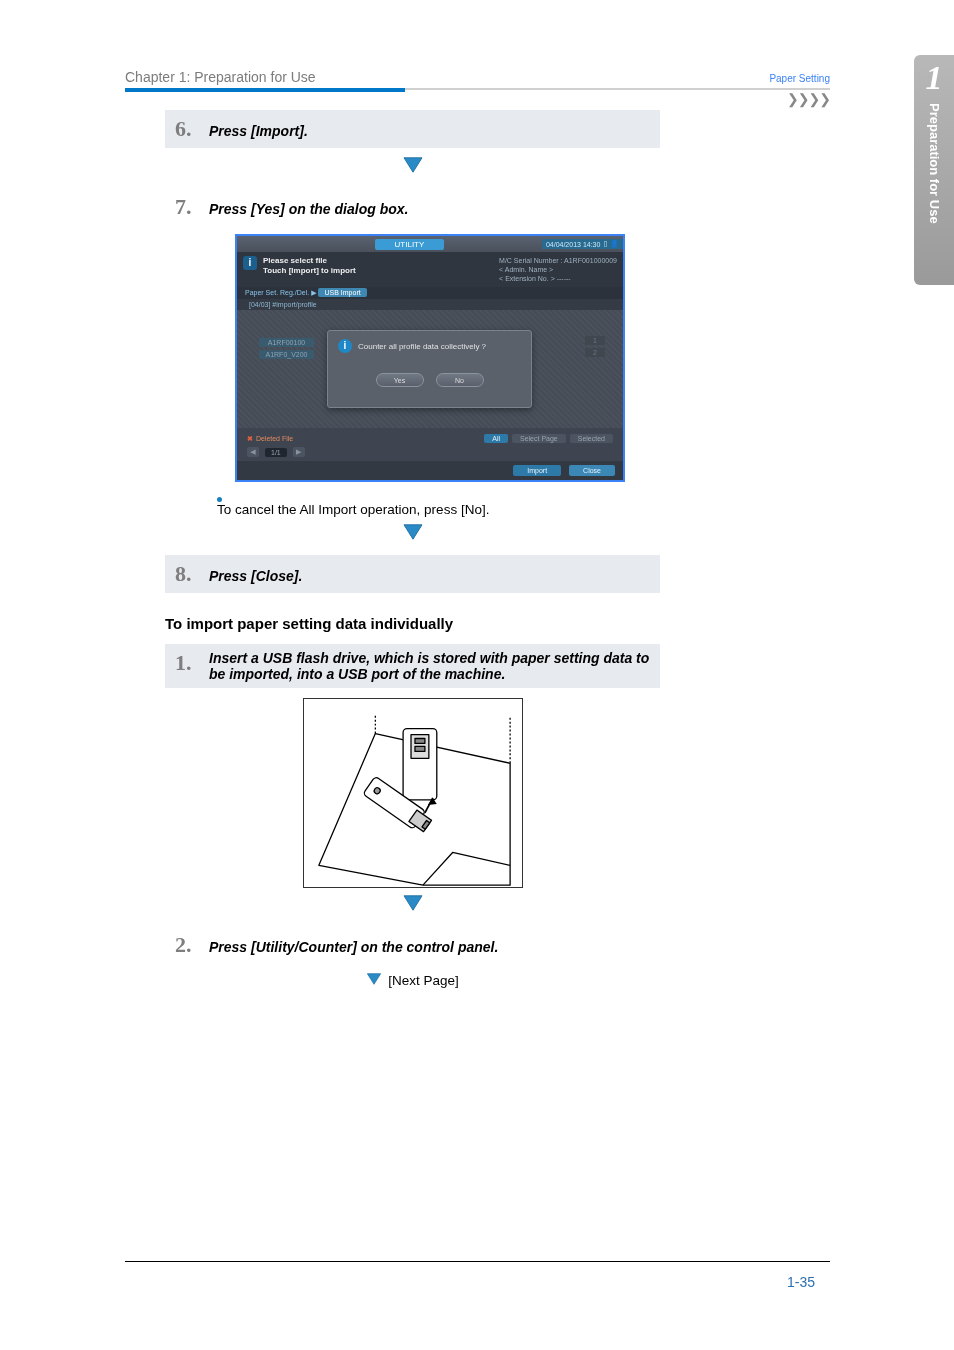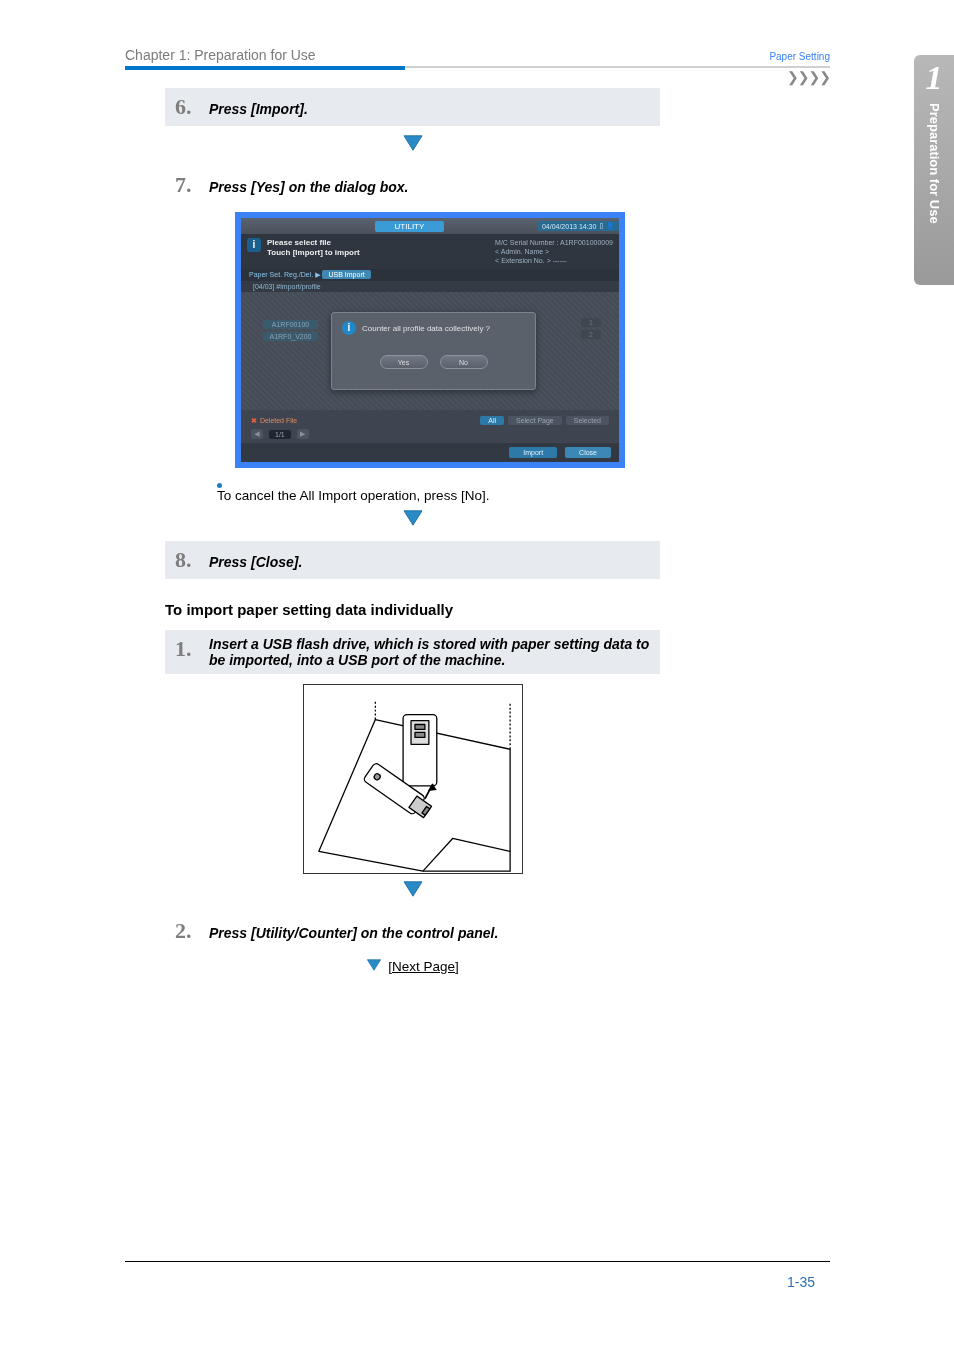--- a/index.html
+++ b/index.html
@@ -7,21 +7,21 @@
     margin: 0;
     font-family: Arial, Helvetica, sans-serif;
     background: #ffffff;
     width: 954px;
     height: 1350px;
     position: relative;
   }
   .page-area {
     position: absolute;
     left: 125px;
-    top: 47px;
+    top: 69px;
     width: 705px;
   }
   .header-row {
     display: flex;
     justify-content: space-between;
     align-items: baseline;
     font-size: 14px;
     color: #7c7c7c;
     padding-bottom: 3px;
   }
@@ -85,21 +85,21 @@
     text-align: center;
     margin: 6px 0 10px 0;
   }
   .down-arrow svg { width: 22px; height: 18px; }
 
   .screenshot-box {
     width: 390px;
     margin-left: 70px;
     margin-bottom: 8px;
     background: #e5e5e5;
-    border: 6px solid #3b82f6;
+    border: 2px solid #3b82f6;
     font-size: 8px;
     color: #b8c0cc;
     position: relative;
   }
   .ss-topbar {
     background: linear-gradient(#5a6270,#4a515c);
     display: flex;
     align-items: center;
     height: 16px;
   }
@@ -206,21 +206,21 @@
     display:flex; align-items:center; justify-content:center;
     background:#fff;
   }
 
   .nextarrow-small {
     display:inline-block; vertical-align:middle; margin-right:6px;
   }
   .nextarrow-small svg { width:16px; height:14px; }
   .next-page {
     text-align:center; font-size:13.5px; margin-top:6px;
-    display:flex; align-items:center; justify-content:center;text-decoration:underline;
+    display:flex; align-items:center; justify-content:center;
   }
 
   .footer-line {
     position:absolute;
     left:125px; width:705px;
     bottom: 88px;
     border-top:1px solid #000;
   }
   .pagenum {
     position:absolute;

